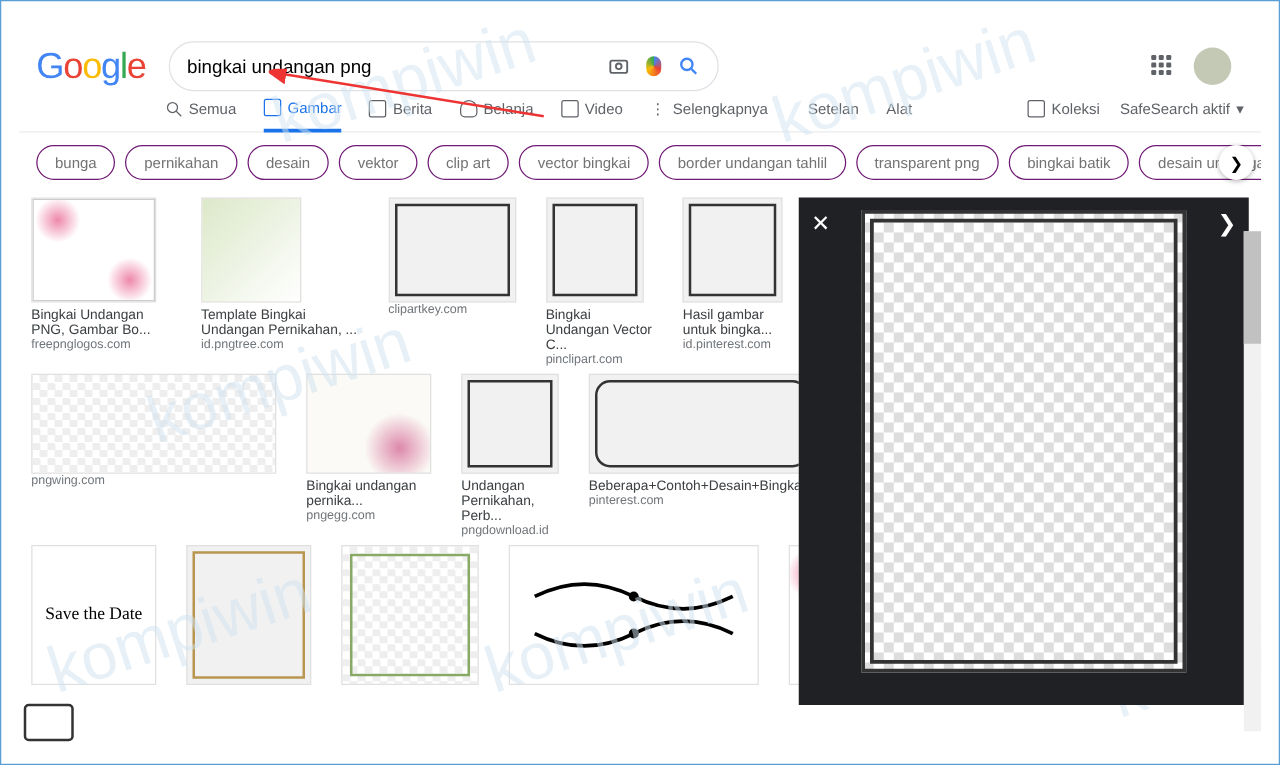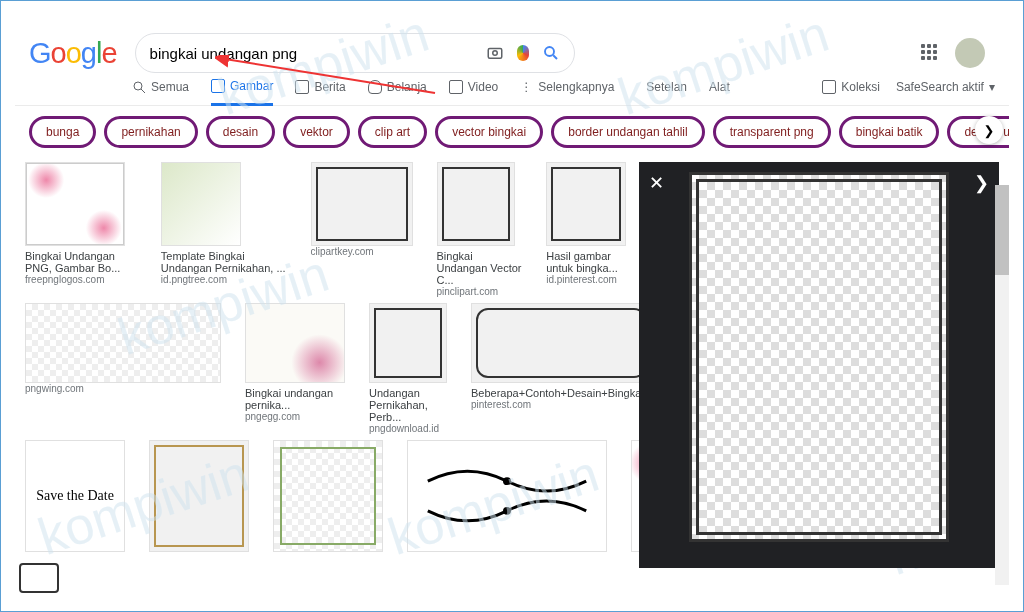--- a/index.html
+++ b/index.html
@@ -36,21 +36,21 @@
 
     
     .nav { display: flex; align-items: center; gap: 22px; padding: 6px 0 0 118px; font-size: 12px; color: #5f6368; border-bottom: 1px solid #ebebeb; }
     .nav-item { display: flex; align-items: center; gap: 5px; padding-bottom: 10px; cursor: pointer; }
     .nav-item.active { color: #1a73e8; border-bottom: 3px solid #1a73e8; margin-bottom: -1px; }
     .nav-ico { width: 14px; height: 14px; border: 1.2px solid currentColor; border-radius: 2px; }
     .nav-r { margin-left: auto; display: flex; gap: 16px; padding-right: 14px; align-items: flex-start; }
 
     
     .chips { display: flex; gap: 8px; padding: 10px 14px; overflow: hidden; position: relative; }
-    .chip { border: 3px solid #701a75; border-radius: 16px; padding: 6px 14px; font-size: 12px; color: #7f1d1d; white-space: nowrap; cursor: pointer; background: #fff; }
+    .chip { border: 1px solid #701a75; border-radius: 16px; padding: 6px 14px; font-size: 12px; color: #737373; white-space: nowrap; cursor: pointer; background: #fff; }
     .chips-next { position: absolute; right: 6px; top: 10px; width: 28px; height: 28px; border-radius: 50%; background: #fff; box-shadow: 0 1px 4px rgba(0,0,0,.3); display: flex; align-items: center; justify-content: center; cursor: pointer; }
 
     
     .content { display: flex; height: calc(100% - 168px); }
     .grid { flex: 1; padding: 4px 10px; overflow: hidden; }
     .row { display: flex; gap: 24px; margin-bottom: 6px; }
     .thumb { background: #f1f1f1; border: 1px solid #e0e0e0; }
     .cap { font-size: 11px; color: #3c4043; margin-top: 4px; }
     .src { font-size: 10px; color: #70757a; }
 

